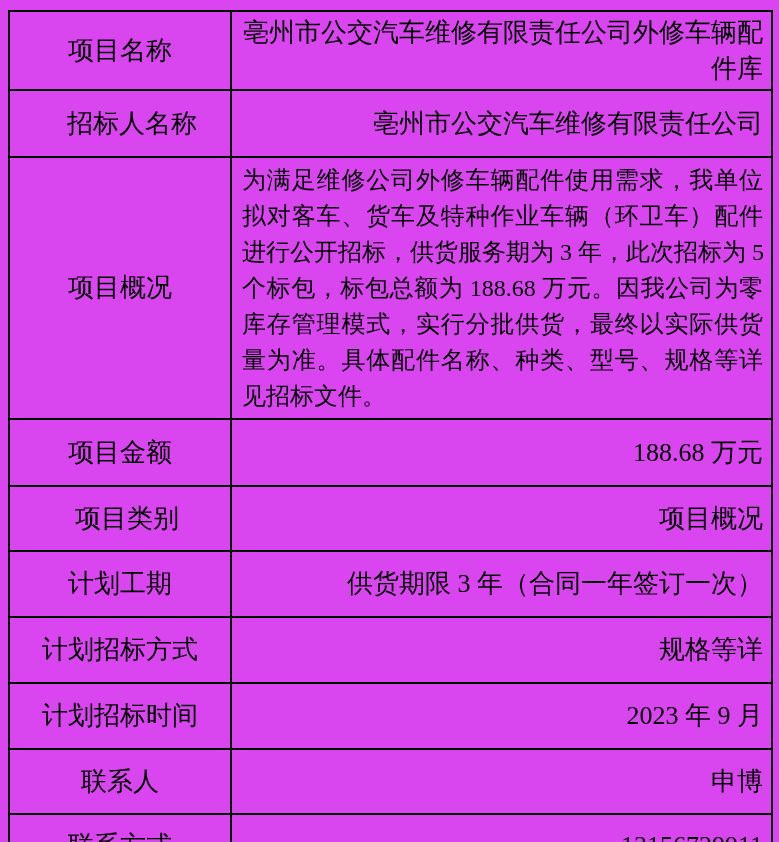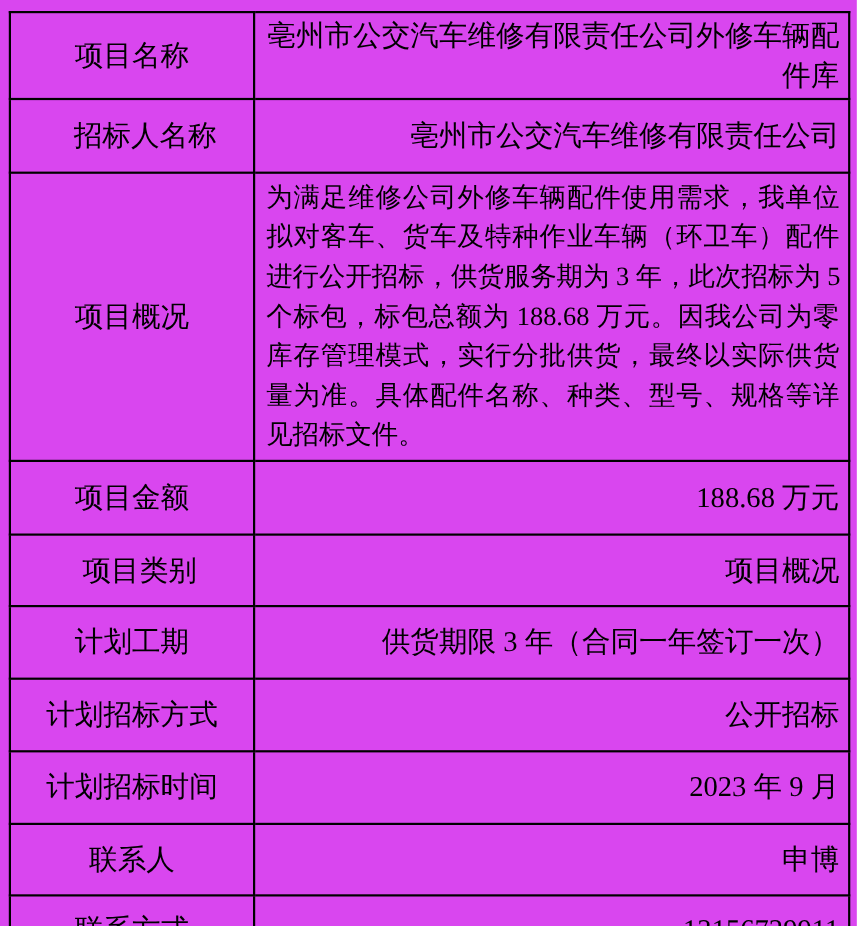--- a/index.html
+++ b/index.html
@@ -100,21 +100,21 @@
       <tr class="r5">
         <td class="label-cell">项目类别</td>
         <td class="value-cell">项目概况</td>
       </tr>
       <tr class="r6">
         <td class="label-cell">计划工期</td>
         <td class="value-cell">供货期限 3 年（合同一年签订一次）</td>
       </tr>
       <tr class="r7">
         <td class="label-cell">计划招标方式</td>
-        <td class="value-cell">公开招标</td>
+        <td class="value-cell">规格等详</td>
       </tr>
       <tr class="r8">
         <td class="label-cell">计划招标时间</td>
         <td class="value-cell">2023 年 9 月</td>
       </tr>
       <tr class="r9">
         <td class="label-cell">联系人</td>
         <td class="value-cell">申博</td>
       </tr>
       <tr class="r10">

